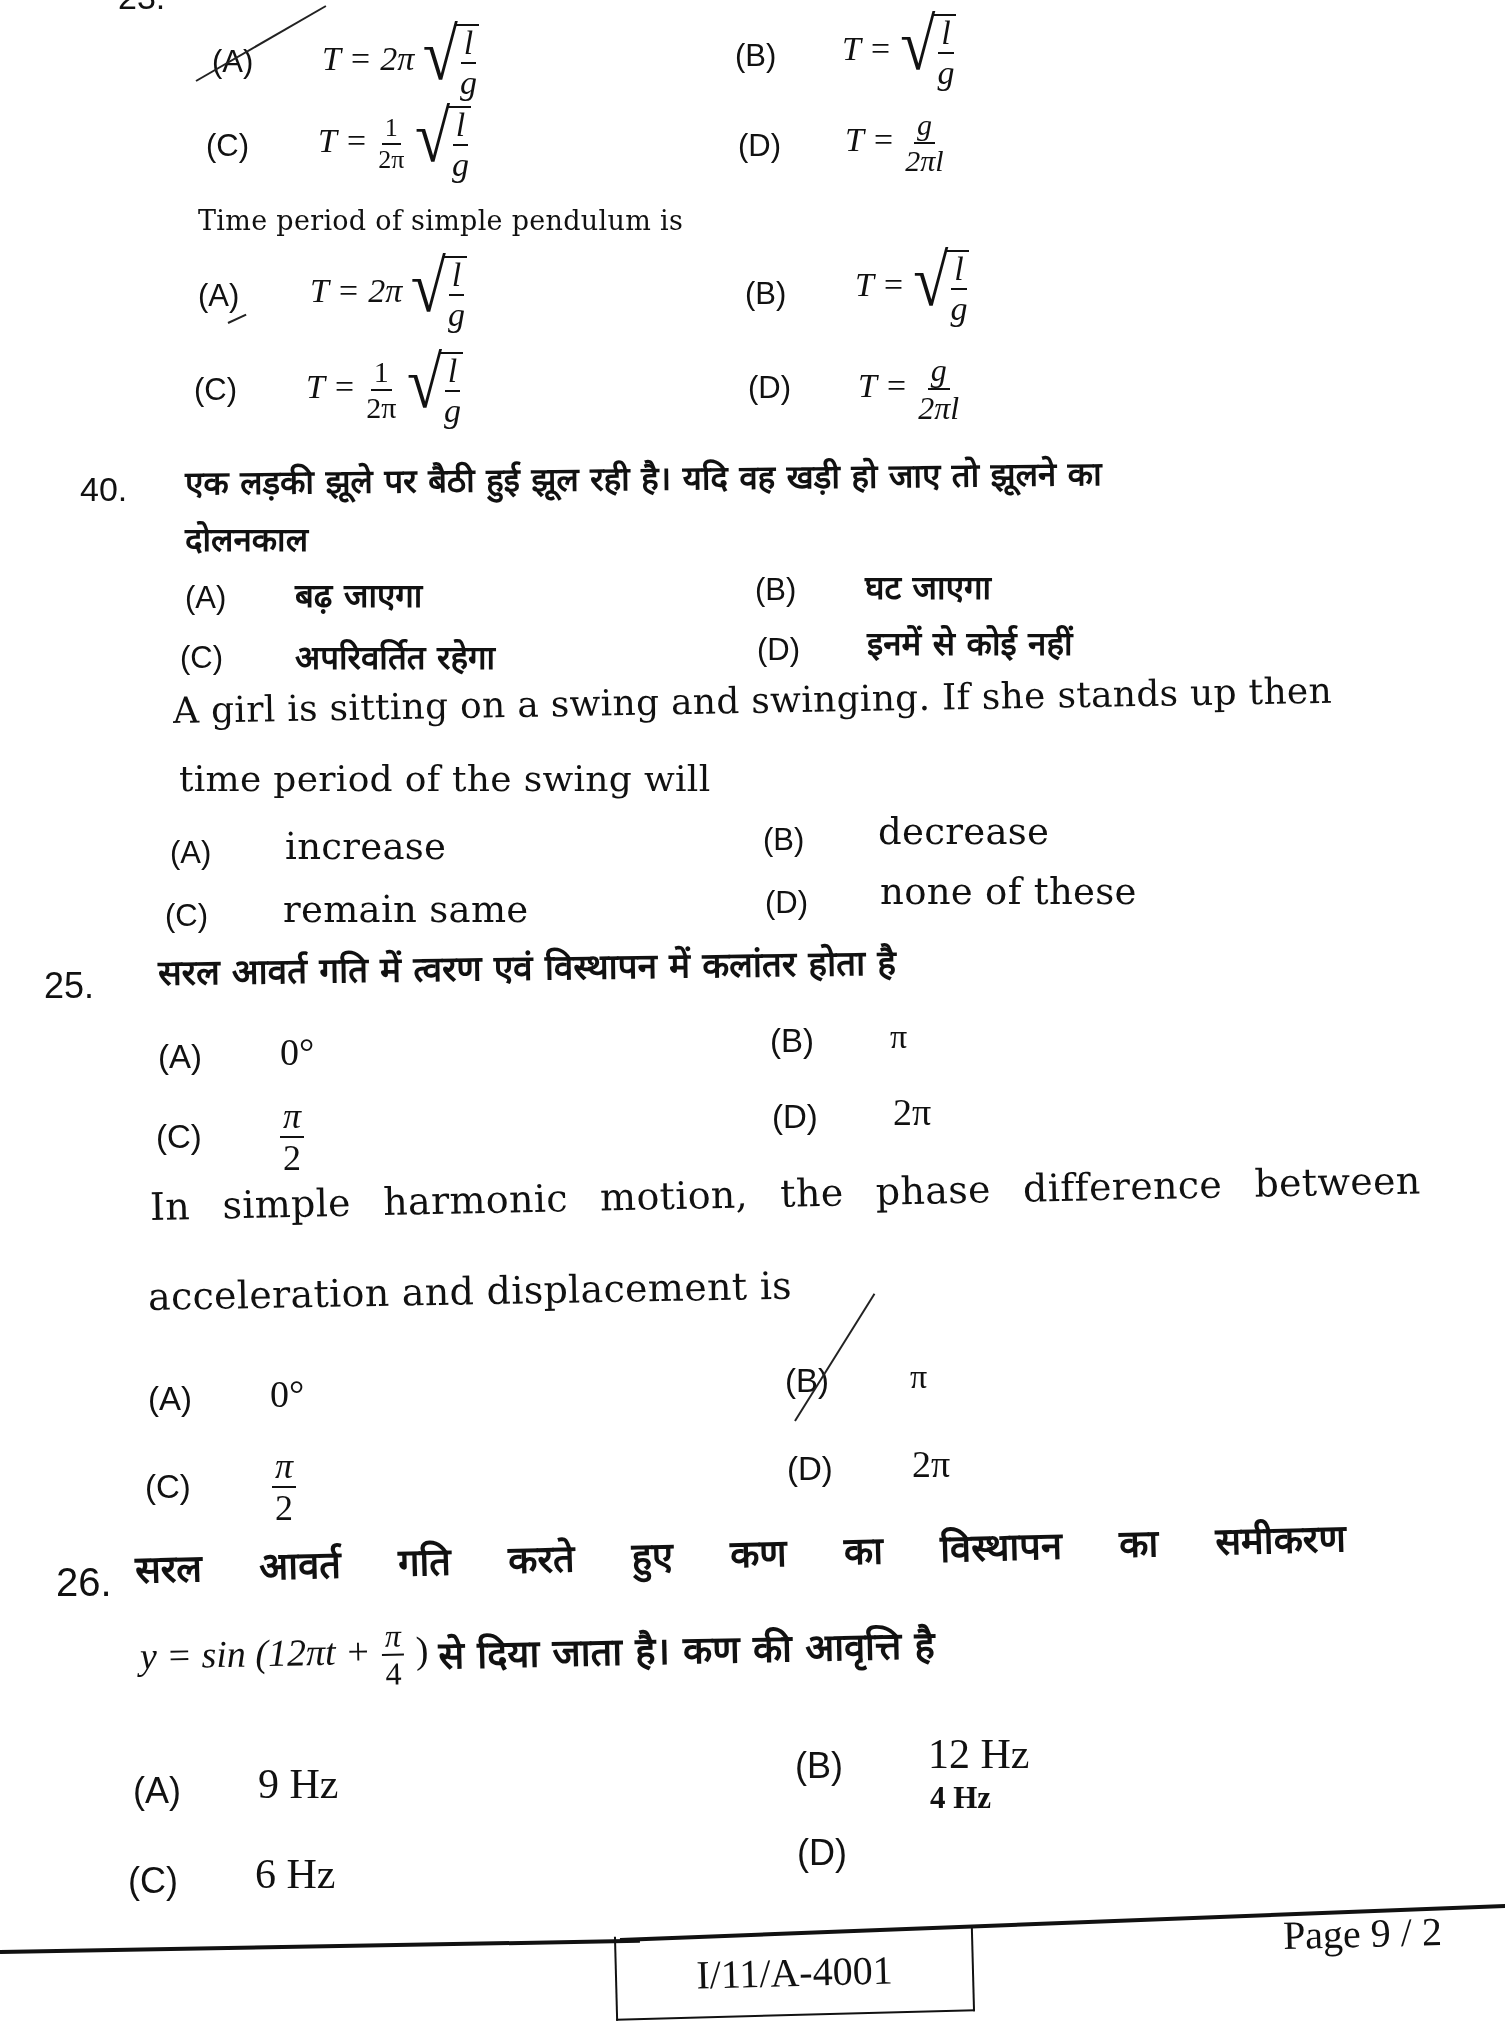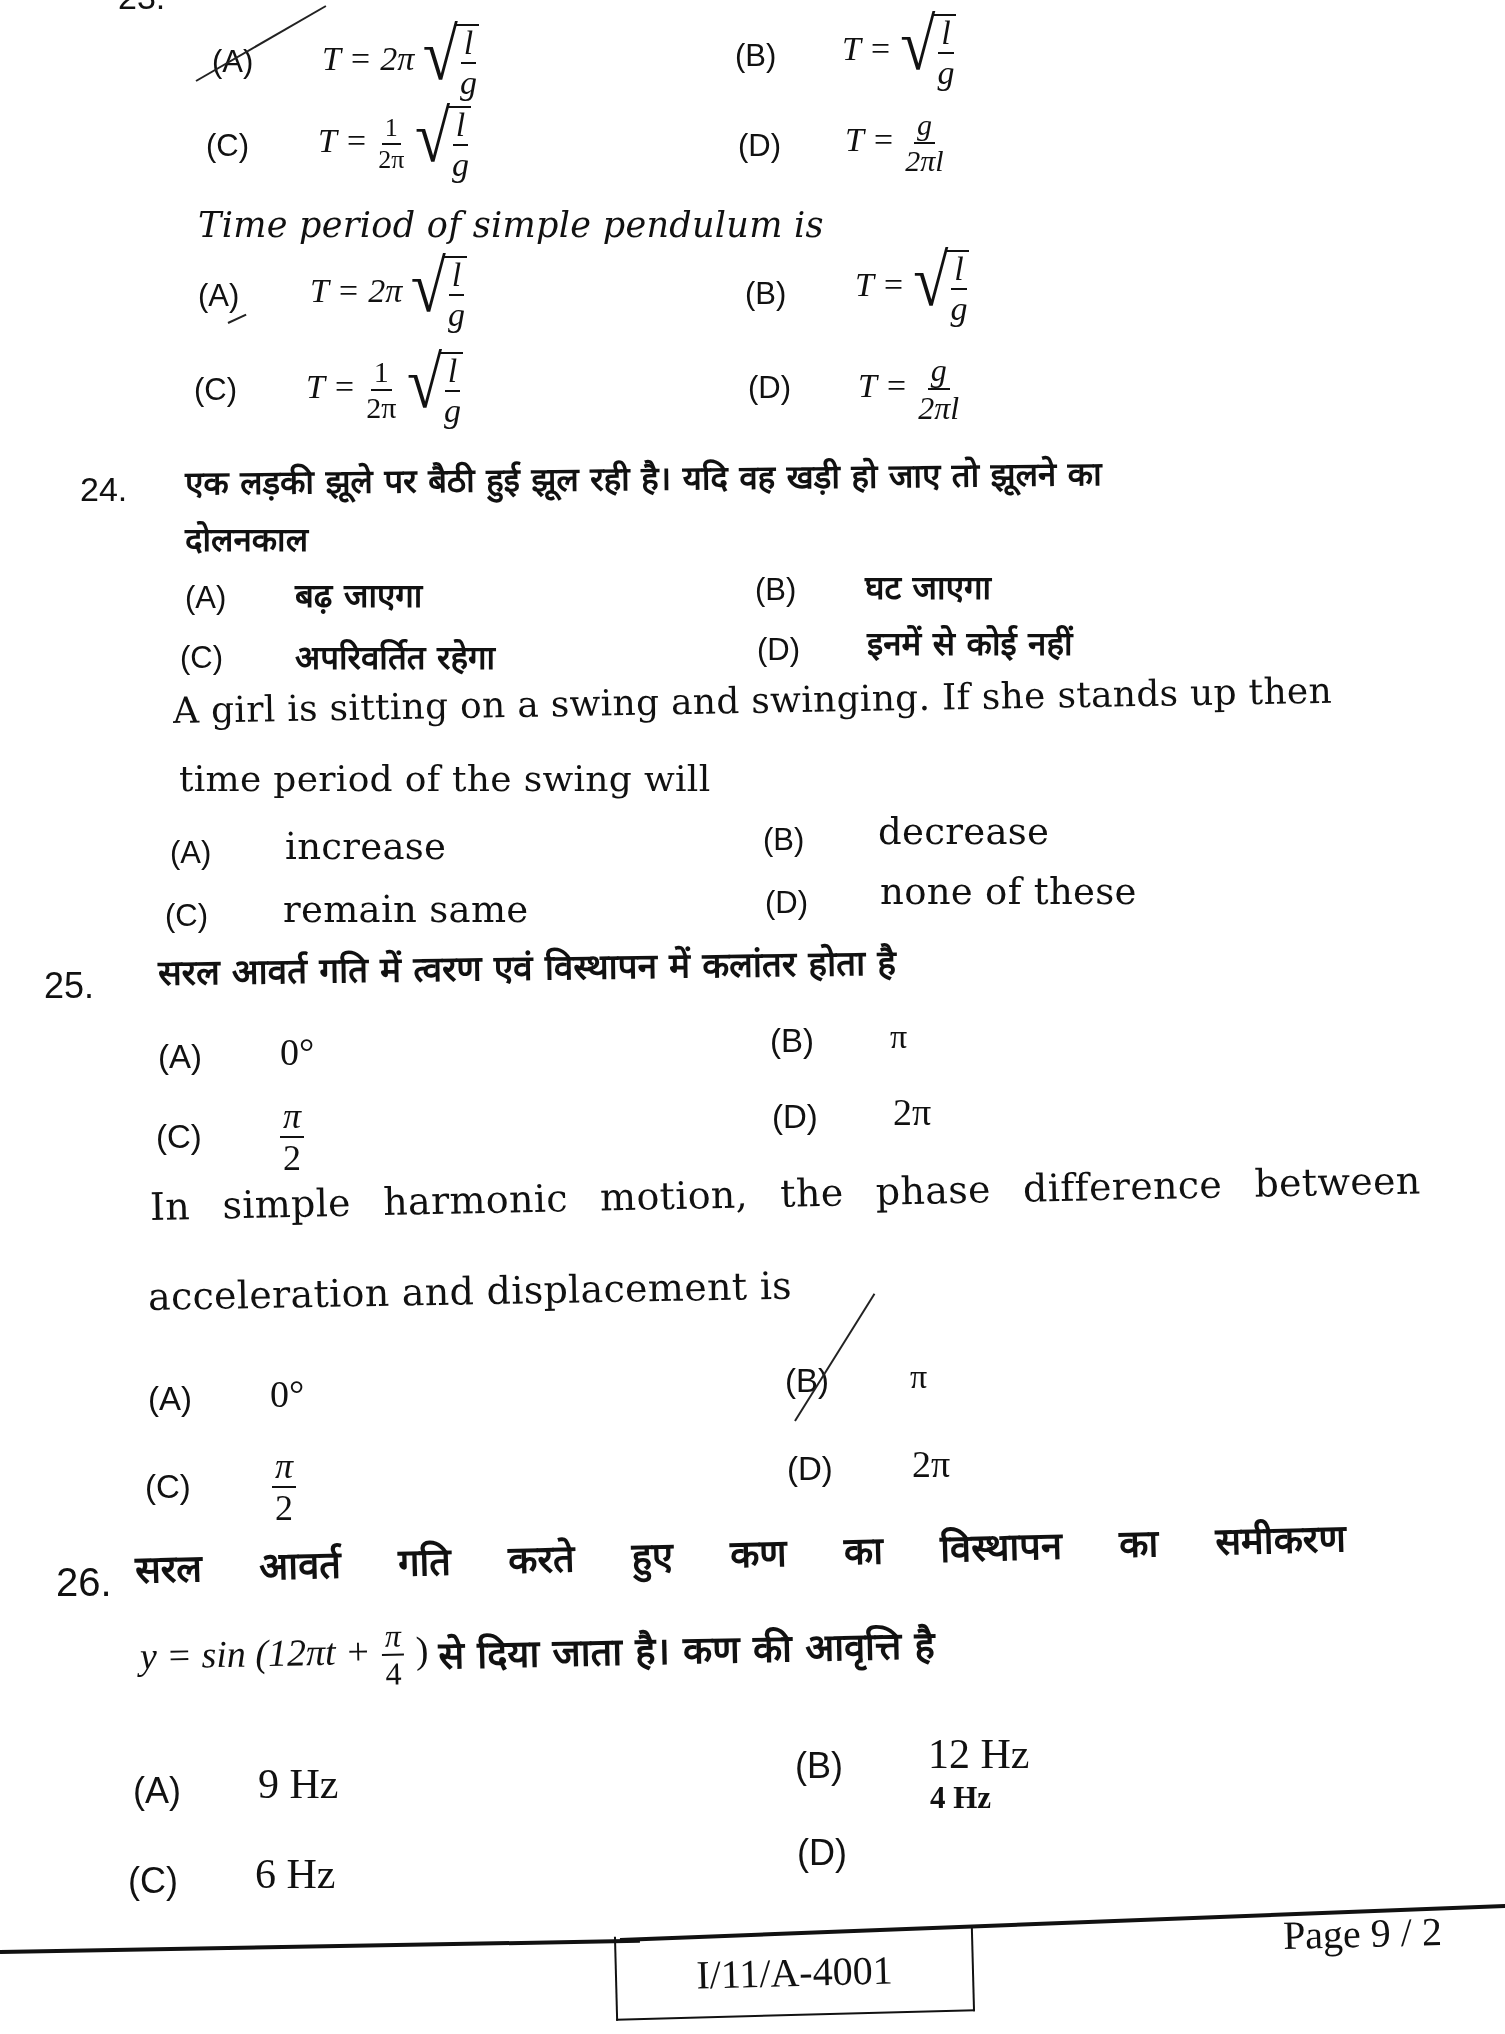--- a/index.html
+++ b/index.html
@@ -74,21 +74,21 @@
 </div>
 <div class="abs opt-label" style="left:738px; top:128px;">(D)</div>
 <div class="abs math" style="left:845px; top:110px;">
   <span class="mi">T =</span>
   <span class="frac" style="font-size:30px;">
       <span class="num mi">g</span>
       <span class="den mi">2πl</span>
     </span>
 </div>
 
-<div class="abs en" style="left:198px; top:205px; font-size:35px;font-style:italic;">Time period of simple pendulum is</div>
+<div class="abs en" style="left:198px; top:205px; font-size:27px;">Time period of simple pendulum is</div>
 
 <div class="abs opt-label" style="left:198px; top:278px;">(A)</div>
 <div class="tick" style="left:228px; top:322px; width:20px; transform:rotate(-25deg);"></div>
 <div class="abs math" style="left:310px; top:256px;">
   <span class="mi">T = 2π</span>
   <span class="sqrt">
       <span class="rad">√</span>
       <span class="body">
         <span class="frac">
           <span class="num mi">l</span>
@@ -129,21 +129,21 @@
 </div>
 <div class="abs opt-label" style="left:748px; top:370px;">(D)</div>
 <div class="abs math" style="left:858px; top:354px;">
   <span class="mi">T =</span>
   <span class="frac" style="font-size:32px;">
       <span class="num mi">g</span>
       <span class="den mi">2πl</span>
     </span>
 </div>
 
-<div class="abs qnum" style="left:80px; top:470px;">24.</div>
+<div class="abs qnum" style="left:80px; top:470px;">40.</div>
 <div class="abs hi" style="left:185px; top:455px; transform:rotate(-0.6deg);">एक लड़की झूले पर बैठी हुई झूल रही है। यदि वह खड़ी हो जाए तो झूलने का</div>
 <div class="abs hi" style="left:185px; top:516px;">दोलनकाल</div>
 
 <div class="abs opt-label" style="left:185px; top:580px;">(A)</div>
 <div class="abs hi" style="left:295px; top:572px;">बढ़ जाएगा</div>
 <div class="abs opt-label" style="left:755px; top:572px;">(B)</div>
 <div class="abs hi" style="left:865px; top:564px;text-align:right;">घट जाएगा</div>
 <div class="abs opt-label" style="left:180px; top:640px;">(C)</div>
 <div class="abs hi" style="left:295px; top:634px;">अपरिवर्तित रहेगा</div>
 <div class="abs opt-label" style="left:757px; top:632px;">(D)</div>

